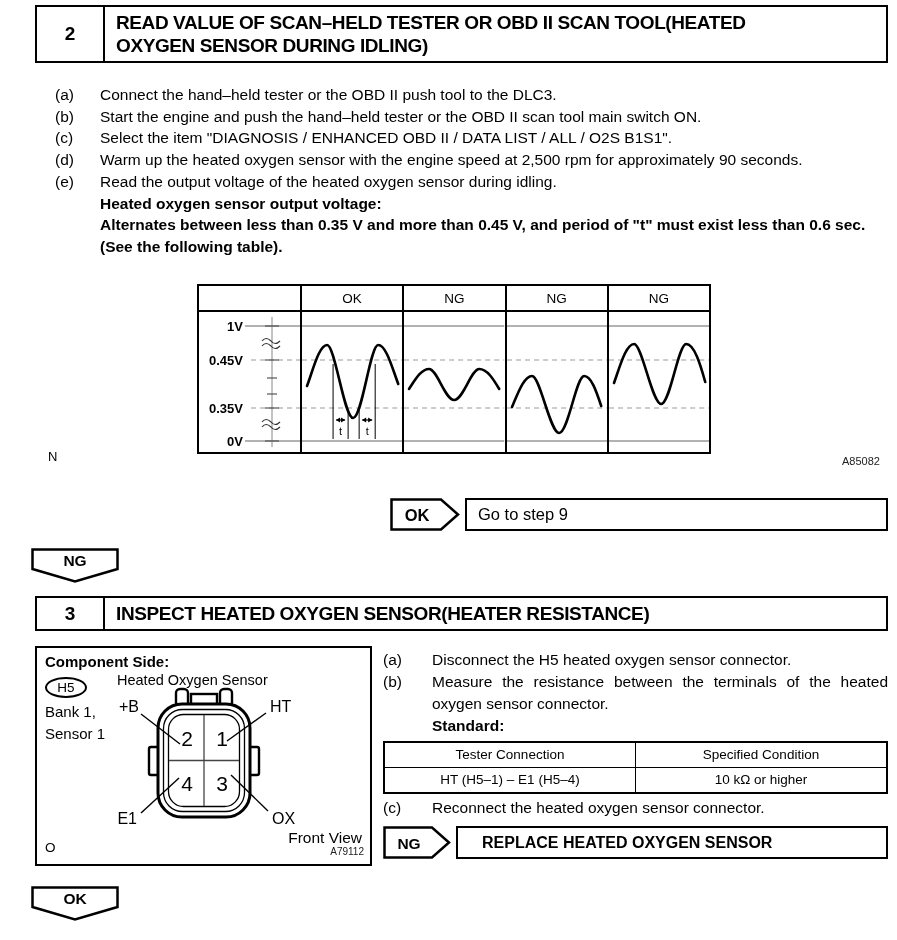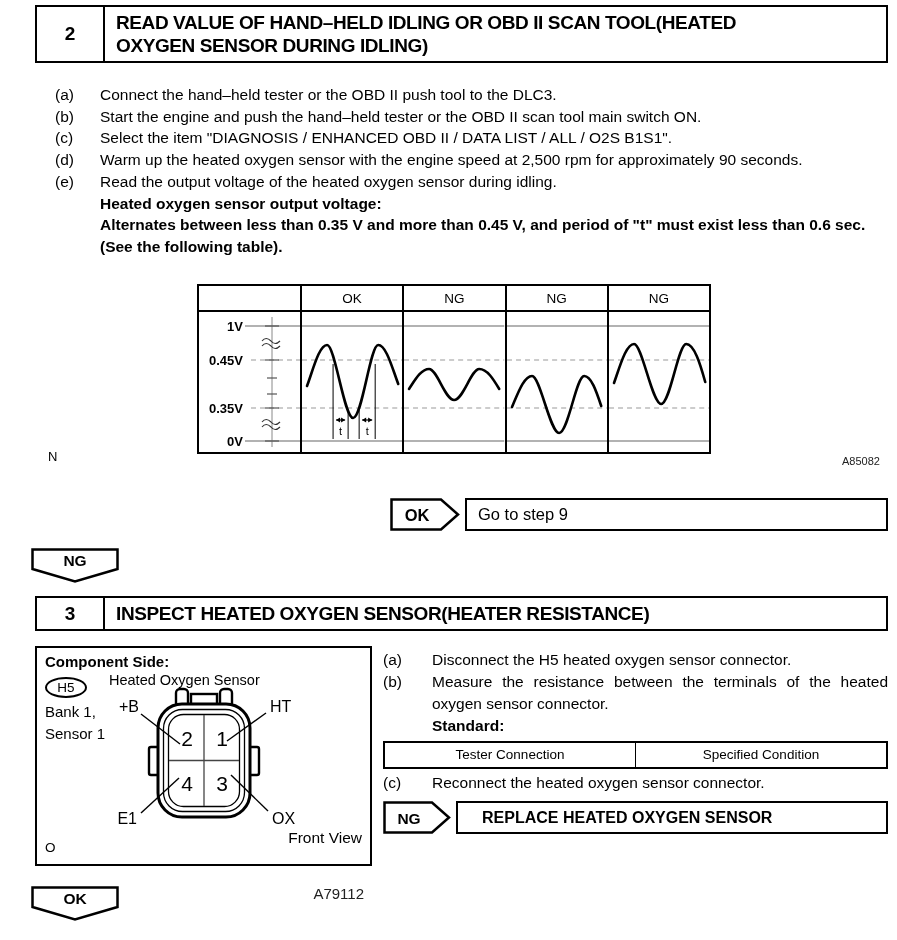--- a/index.html
+++ b/index.html
@@ -41,26 +41,26 @@
                 align-items:center;padding-left:11px;font-weight:normal;font-size:16.5px;background:#fff;}
   .marker{position:absolute;}
 
   
   .comp-box{position:absolute;left:35px;top:646px;width:337px;height:220px;
             border:2.5px solid #000;box-sizing:border-box;background:#fff;}
   .comp-heading{position:absolute;left:8px;top:5px;font-weight:bold;font-size:15px;}
   .comp-oval{position:absolute;left:8px;top:29px;width:42px;height:21px;border:2px solid #000;
              border-radius:50%;box-sizing:border-box;display:flex;align-items:center;
              justify-content:center;font-size:13.5px;text-align:right;}
-  .comp-name{position:absolute;left:72px;top:24px;font-size:14.5px;}
+  .comp-name{position:absolute;left:80px;top:24px;font-size:14.5px;}
   .comp-bank1{position:absolute;left:8px;top:55px;font-size:15px;}
   .comp-bank2{position:absolute;left:8px;top:77px;font-size:15px;}
   .comp-view{position:absolute;left:0;top:181px;width:325px;text-align:right;font-size:15.5px;}
   .comp-letter{position:absolute;left:8px;top:192px;font-size:13.5px;}
-  .comp-code{position:absolute;right:6px;top:198px;font-size:15px;color:#222;margin-top:39px;}
+  .comp-code{position:absolute;right:6px;top:198px;font-size:10px;color:#222;}
   .comp-svg{position:absolute;left:0;top:0;}
 
   
   .rcol{position:absolute;left:383px;top:649px;width:505px;font-size:15.5px;line-height:22px;}
   .r-row{display:flex;}
   .r-label{width:49px;flex:none;}
   .r-text{flex:1;}
   .r-just{text-align:justify;}
   .std{margin-left:49px;font-weight:bold;}
   table.res{width:100%;border-collapse:collapse;margin-top:4px;border:2px solid #000;}
@@ -71,21 +71,21 @@
   .rc-action{flex:1;height:33px;border:2.5px solid #000;box-sizing:border-box;display:flex;
              align-items:center;padding-left:24px;font-weight:bold;font-size:16px;}
 </style>
 </head>
 <body>
 
 <div class="page">
 
   <div class="hdr-box" style="top:5px;">
     <div class="hdr-num">2</div>
-    <div class="hdr-title">READ VALUE OF HAND–HELD IDLING OR OBD II SCAN TOOL(HEATED OXYGEN SENSOR DURING IDLING)</div>
+    <div class="hdr-title">READ VALUE OF SCAN–HELD TESTER OR OBD II SCAN TOOL(HEATED OXYGEN SENSOR DURING IDLING)</div>
   </div>
 
   <div class="steps">
     <div class="step-row">
       <span class="step-label">(a)</span>
       <span class="step-text">Connect the hand–held tester or the OBD II push tool to the DLC3.</span>
     </div>
     <div class="step-row">
       <span class="step-label">(b)</span>
       <span class="step-text">Start the engine and push the hand–held tester or the OBD II scan tool main switch ON.</span>
@@ -262,20 +262,24 @@
       <span class="r-text r-just">Measure the resistance between the terminals of the heated oxygen sensor connector.</span>
     </div>
     <div class="std">Standard:</div>
 
     <table class="res">
       <tbody>
           <tr>
         <th>Tester Connection</th>
         <th>Specified Condition</th>
       </tr>
+      <tr>
+        <td>HT (H5–1) – E1 (H5–4)</td>
+        <td>10 kΩ or higher</td>
+      </tr>
     </tbody>
       </table>
 
     <div class="r-row" style="margin-top:3px;">
       <span class="r-label">(c)</span>
       <span class="r-text">Reconnect the heated oxygen sensor connector.</span>
     </div>
 
     <div class="rc-route">
       <svg width="68" height="33" viewBox="0 0 68 33">

